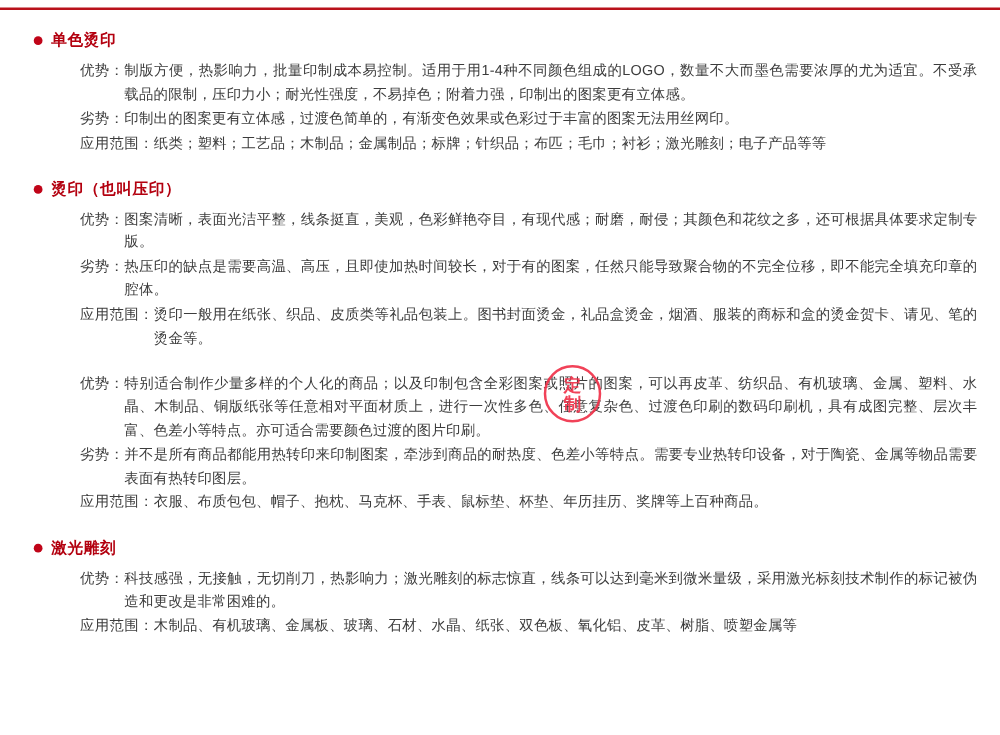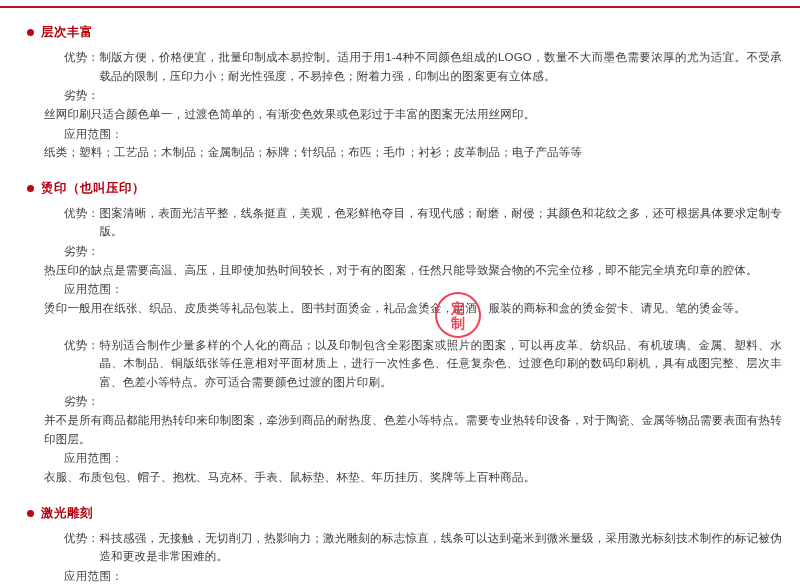--- a/index.html
+++ b/index.html
@@ -92,21 +92,21 @@
     flex: 0 0 auto;
     white-space: nowrap;
     letter-spacing: 0.3px;
     margin-left: 20px;
   }
   .row-text {
     flex: 1 1 auto;
     letter-spacing: 0.2px;
     text-align: justify;
   }
-  .row + .row { margin-top: 1px; flex-direction: column; }
+  .row + .row { margin-top: 1px; }
 
   
   .watermark {
     position: absolute;
     left: 330px;
     top: 280px;
     pointer-events: none;
     z-index: 5;
   }
   .wm-text {
@@ -137,34 +137,34 @@
 
 <div class="page">
 
   <div class="header-rule"></div>
 
   <div class="content">
 
     <div class="section">
       <div class="sec-head">
         <span class="bullet"></span>
-        <span class="sec-title">层次丰富</span>
-      </div>
-      <div class="rows">
-        <div class="row">
-          <span class="row-label">优势：</span>
-          <span class="row-text">制版方便，价格便宜，批量印制成本易控制。适用于用1-4种不同颜色组成的LOGO，数量不大而墨色需要浓厚的尤为适宜。不受承载品的限制，压印力小；耐光性强度，不易掉色；附着力强，印制出的图案更有立体感。</span>
+        <span class="sec-title">单色烫印</span>
+      </div>
+      <div class="rows">
+        <div class="row">
+          <span class="row-label">优势：</span>
+          <span class="row-text">制版方便，热影响力，批量印制成本易控制。适用于用1-4种不同颜色组成的LOGO，数量不大而墨色需要浓厚的尤为适宜。不受承载品的限制，压印力小；耐光性强度，不易掉色；附着力强，印制出的图案更有立体感。</span>
         </div>
         <div class="row">
           <span class="row-label">劣势：</span>
-          <span class="row-text">丝网印刷只适合颜色单一，过渡色简单的，有渐变色效果或色彩过于丰富的图案无法用丝网印。</span>
-        </div>
-        <div class="row">
-          <span class="row-label">应用范围：</span>
-          <span class="row-text">纸类；塑料；工艺品；木制品；金属制品；标牌；针织品；布匹；毛巾；衬衫；皮革制品；电子产品等等</span>
+          <span class="row-text">印制出的图案更有立体感，过渡色简单的，有渐变色效果或色彩过于丰富的图案无法用丝网印。</span>
+        </div>
+        <div class="row">
+          <span class="row-label">应用范围：</span>
+          <span class="row-text">纸类；塑料；工艺品；木制品；金属制品；标牌；针织品；布匹；毛巾；衬衫；激光雕刻；电子产品等等</span>
         </div>
       </div>
     </div>
 
     <div class="section">
       <div class="sec-head">
         <span class="bullet"></span>
         <span class="sec-title">烫印（也叫压印）</span>
       </div>
       <div class="rows">

